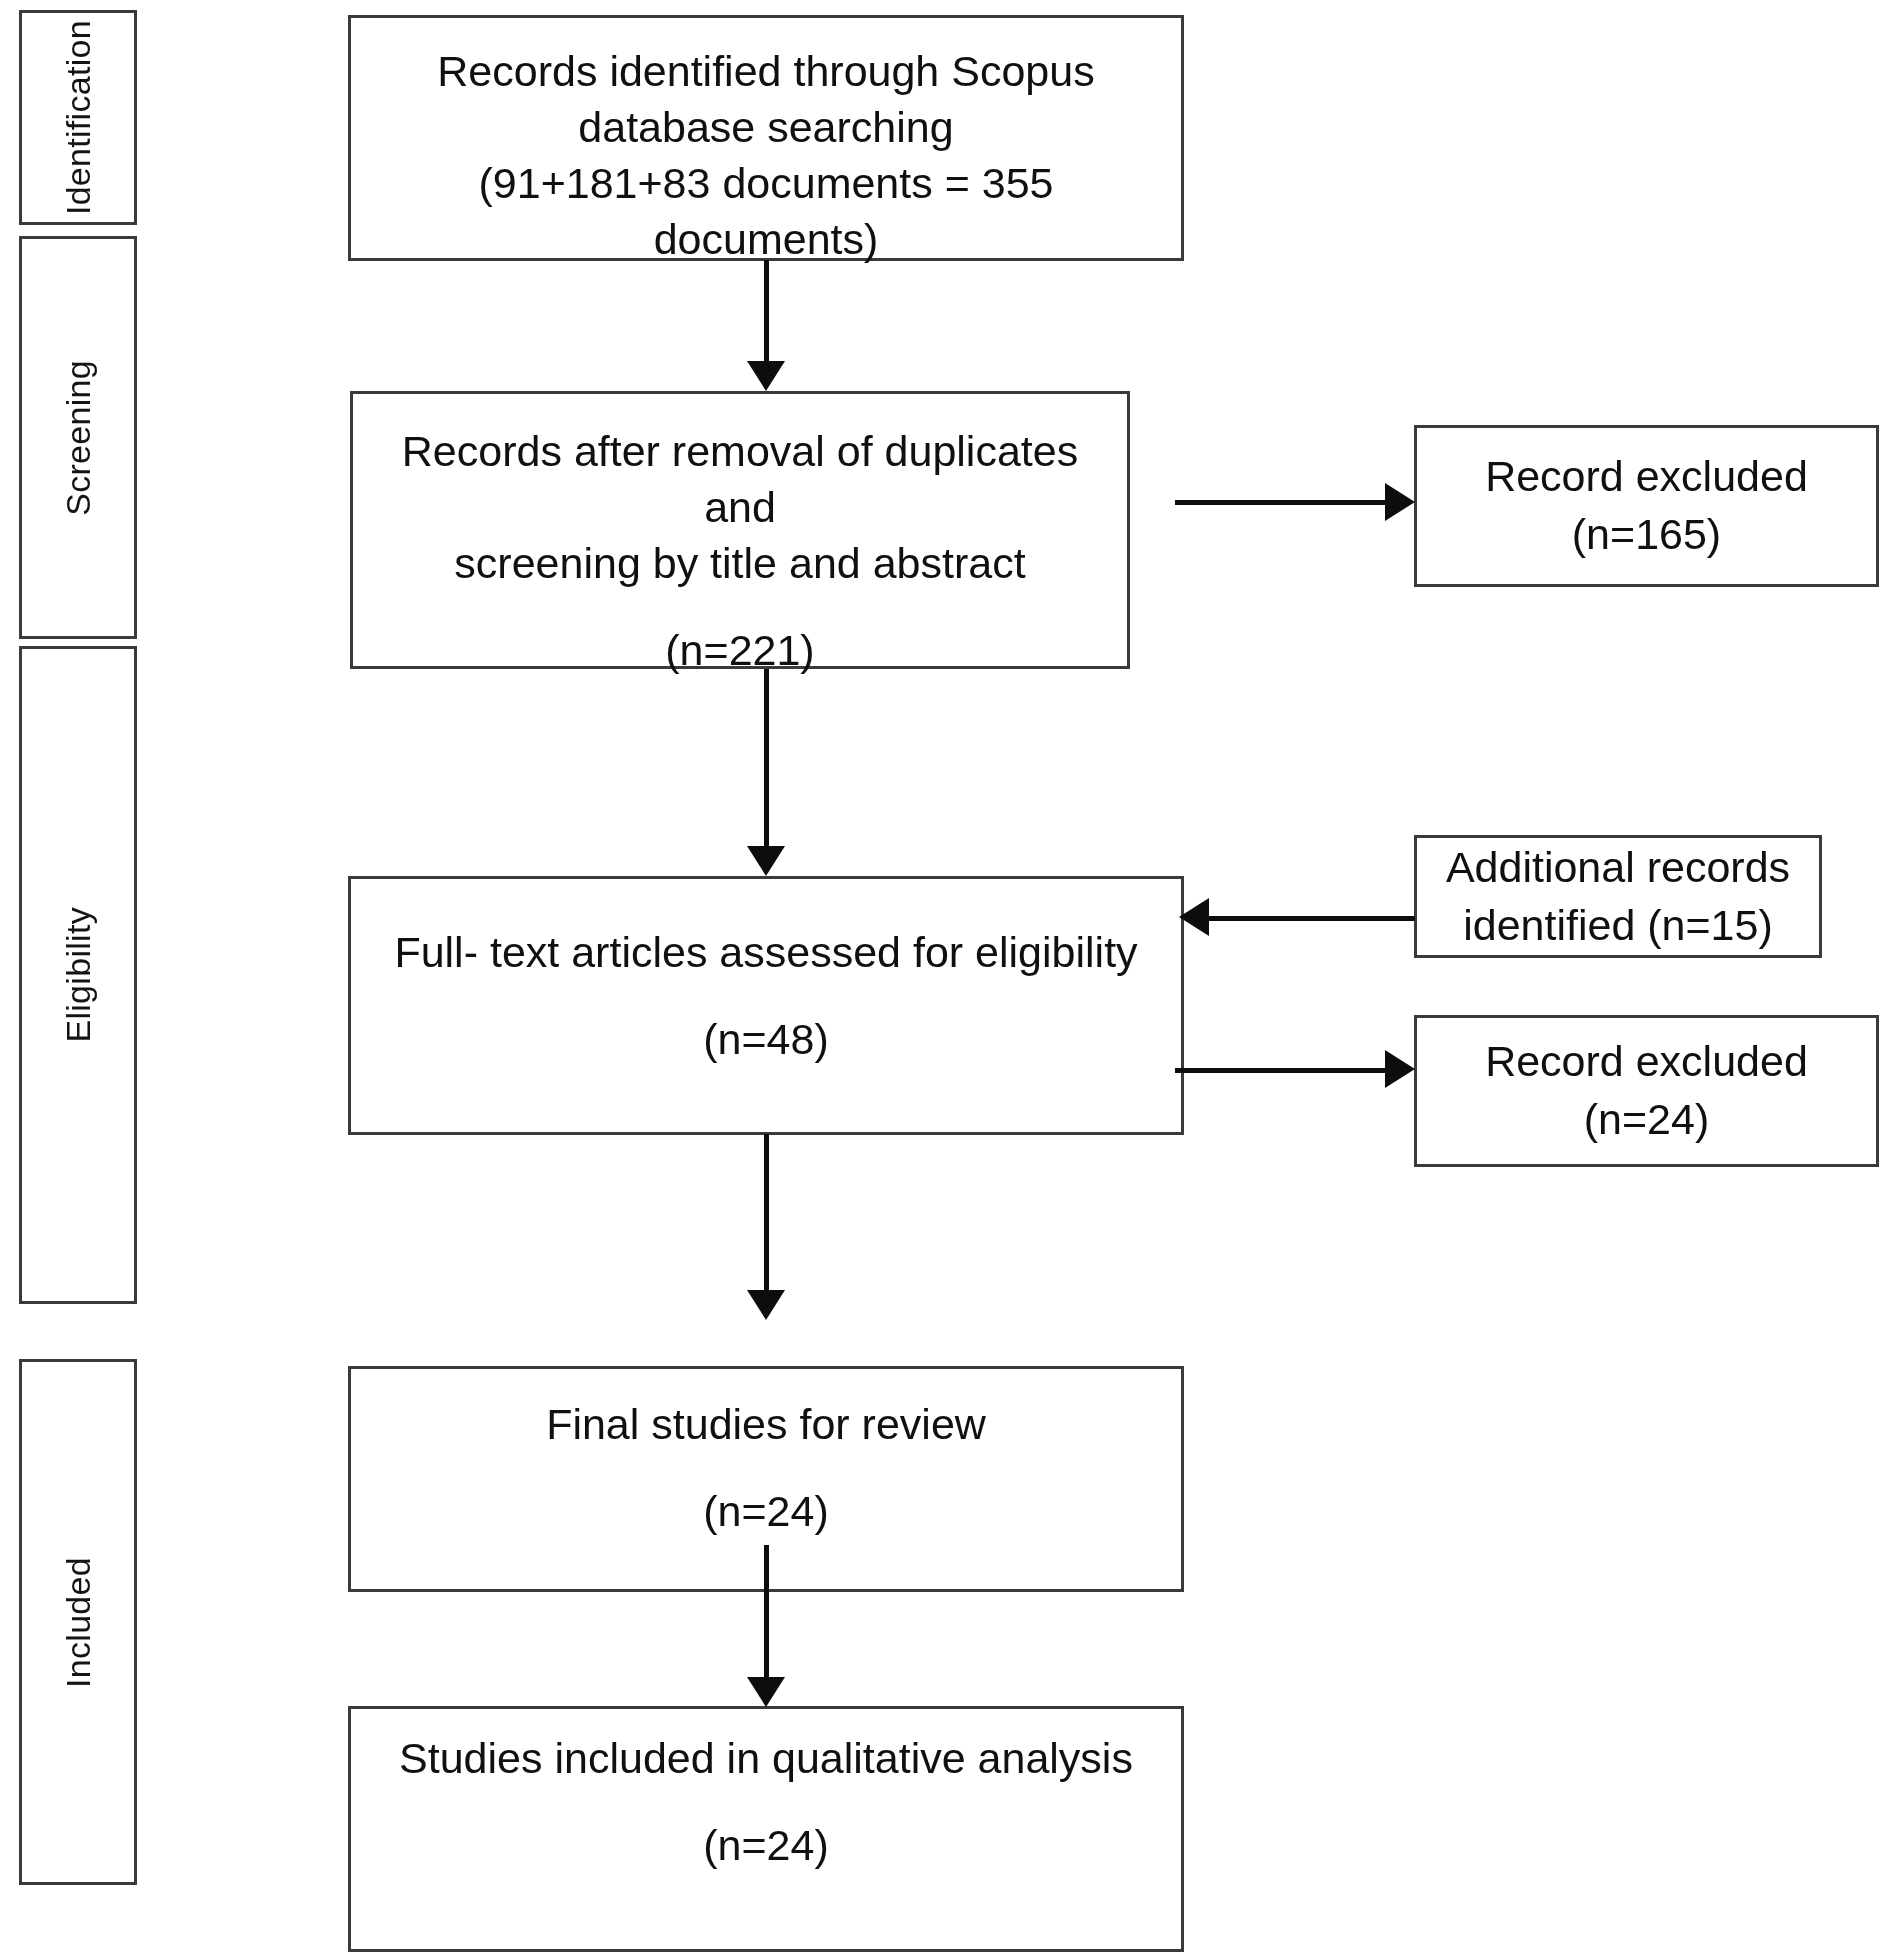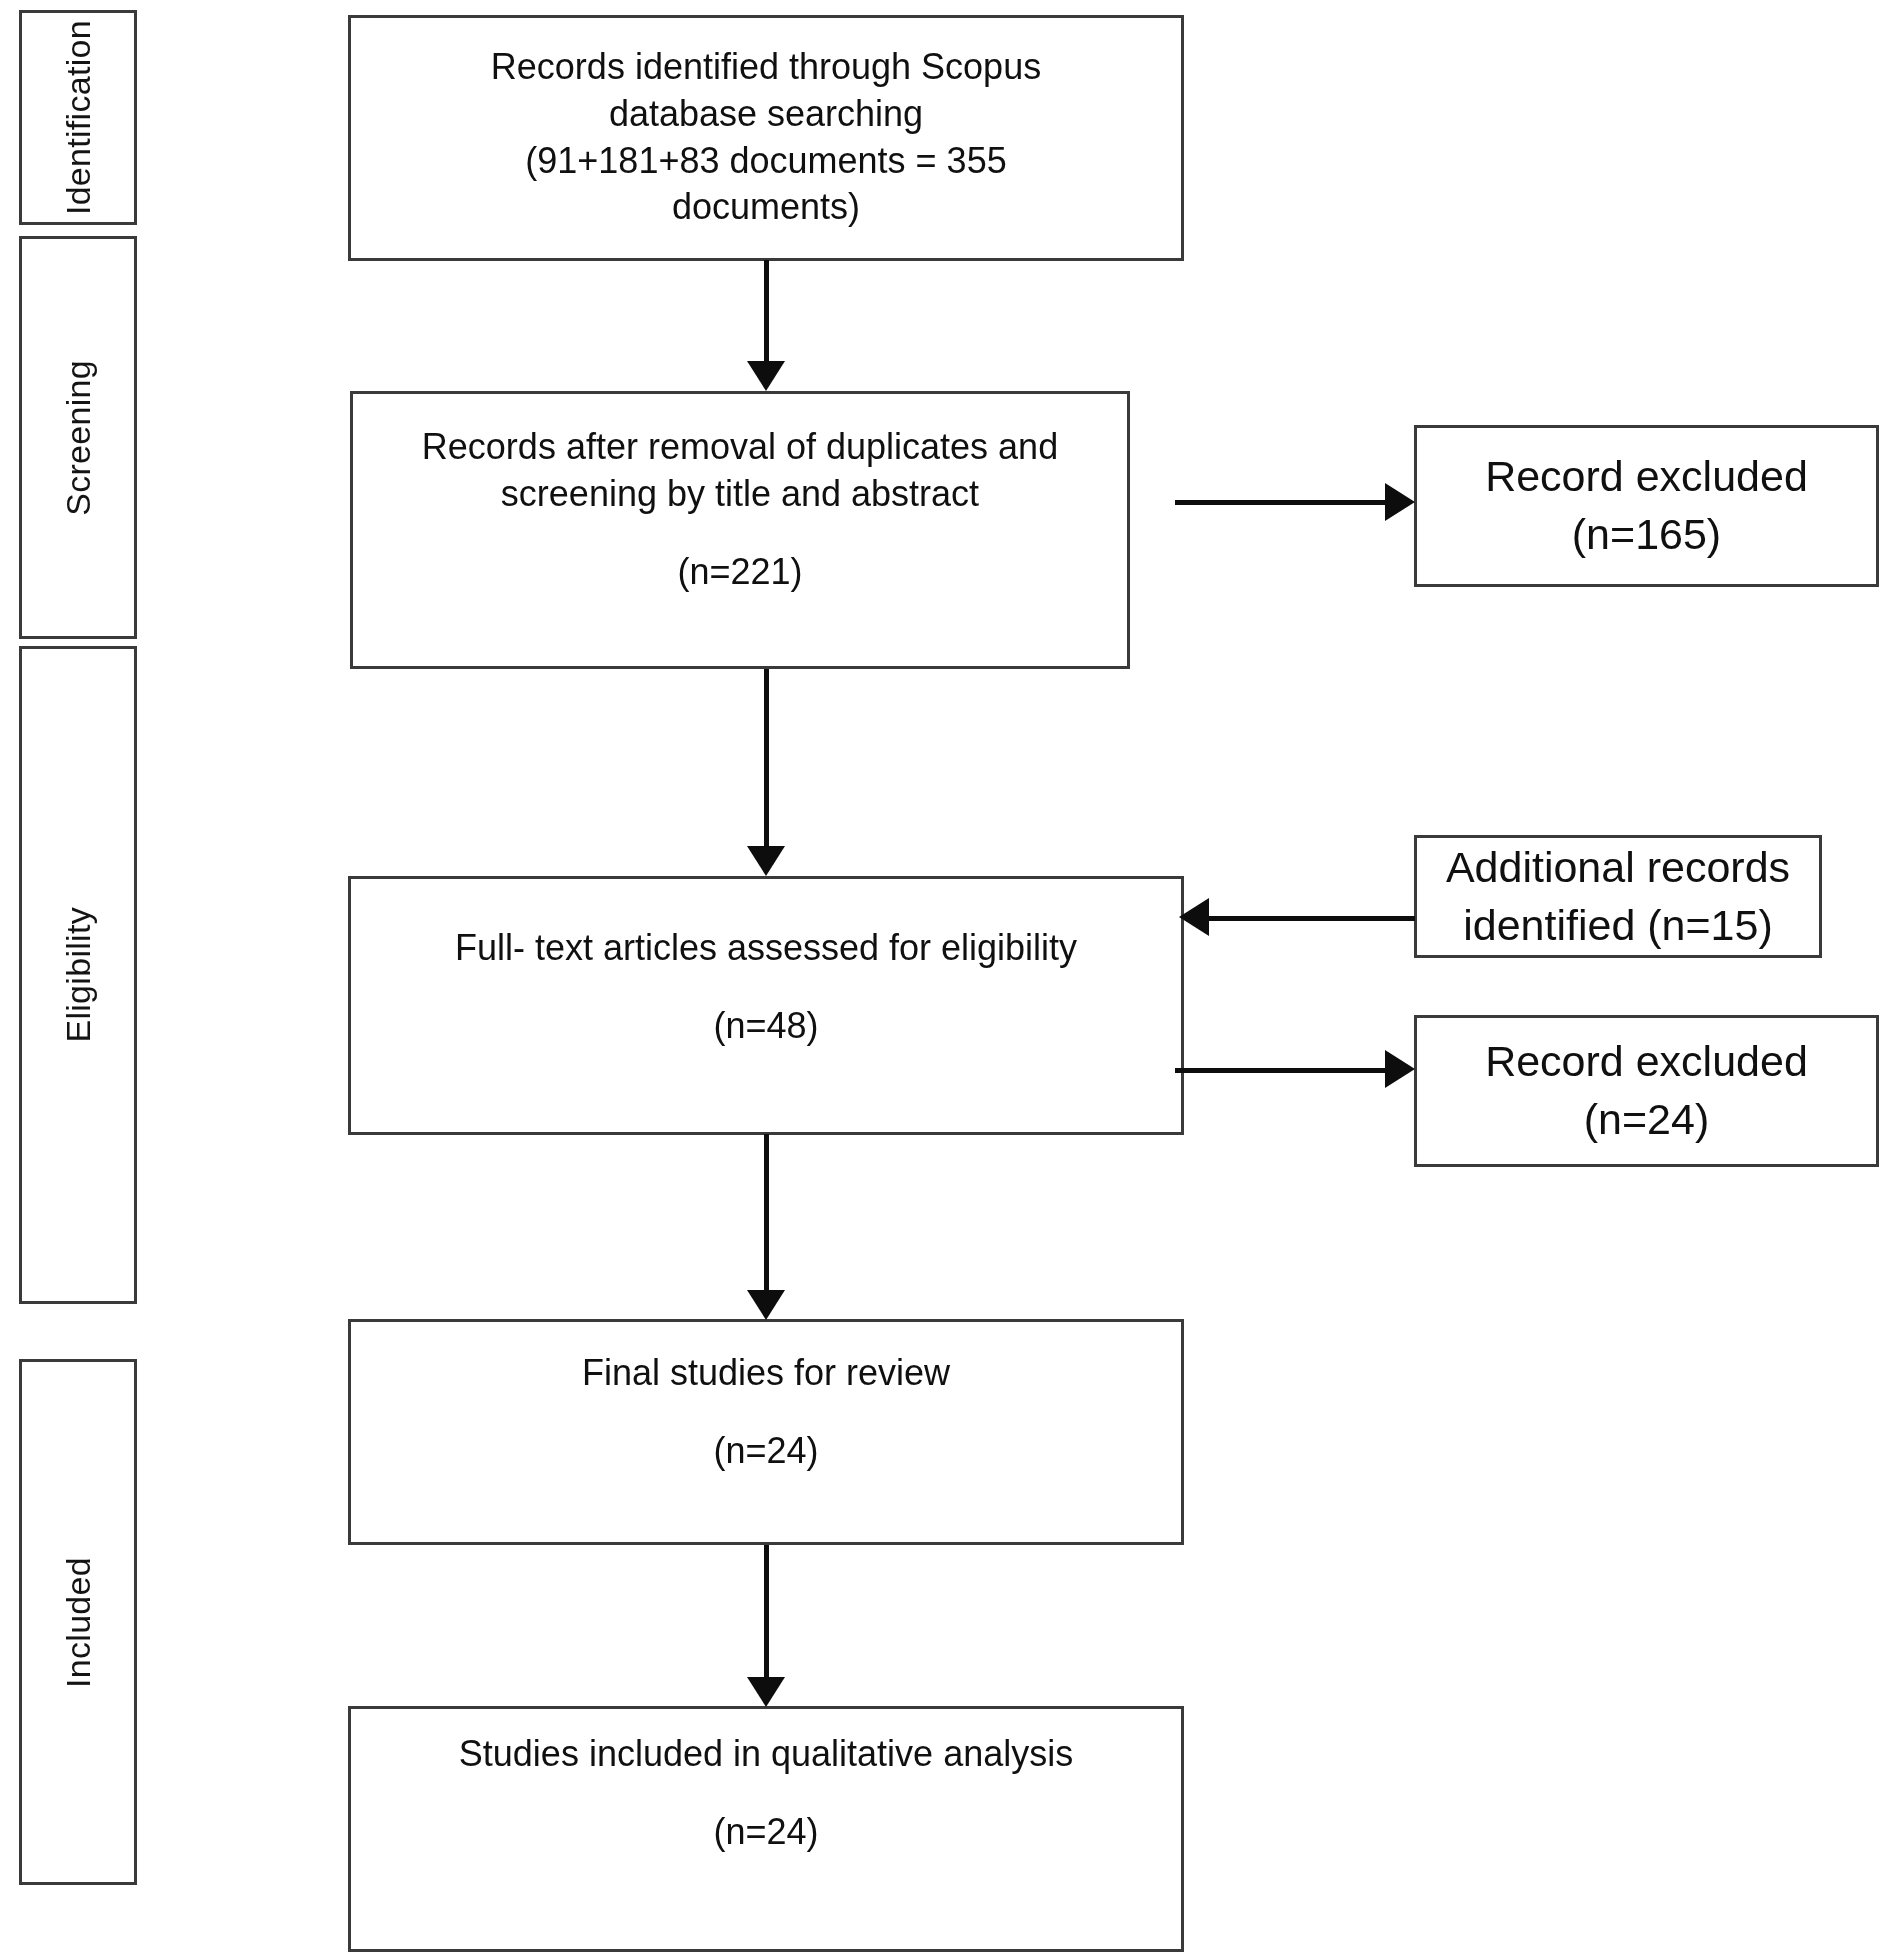--- a/index.html
+++ b/index.html
@@ -42,38 +42,38 @@
     white-space: nowrap;
   }
 
   
   .flow-box {
     border: 3.2px solid #3a3a3a;
     flex-direction: column;
     padding: 9px 17px;
   }
   .flow-text {
-    font-size: 36px;
+    font-size: 43px;
     color: #101010;
     text-align: center;
     line-height: 1.30;
     white-space: pre-line;
   }
   .flow-text.nline {
     margin-top: 31px;
   }
 
   
   .align-top {
     justify-content: flex-start;
   }
   .pad-top-1 { padding-top: 26px; }
   .pad-top-2 { padding-top: 30px; }
   .pad-top-3 { padding-top: 46px; }
-  .pad-top-4 { padding-top: 28.4px; }
+  .pad-top-4 { padding-top: 28.4px; margin-top: 47px; }
   .pad-top-5 { padding-top: 22px; }
 
   
   .side-box {
     border: 3.2px solid #3a3a3a;
     flex-direction: column;
     padding: 6.5px 13px;
   }
   .side-text {
     font-size: 43px;

